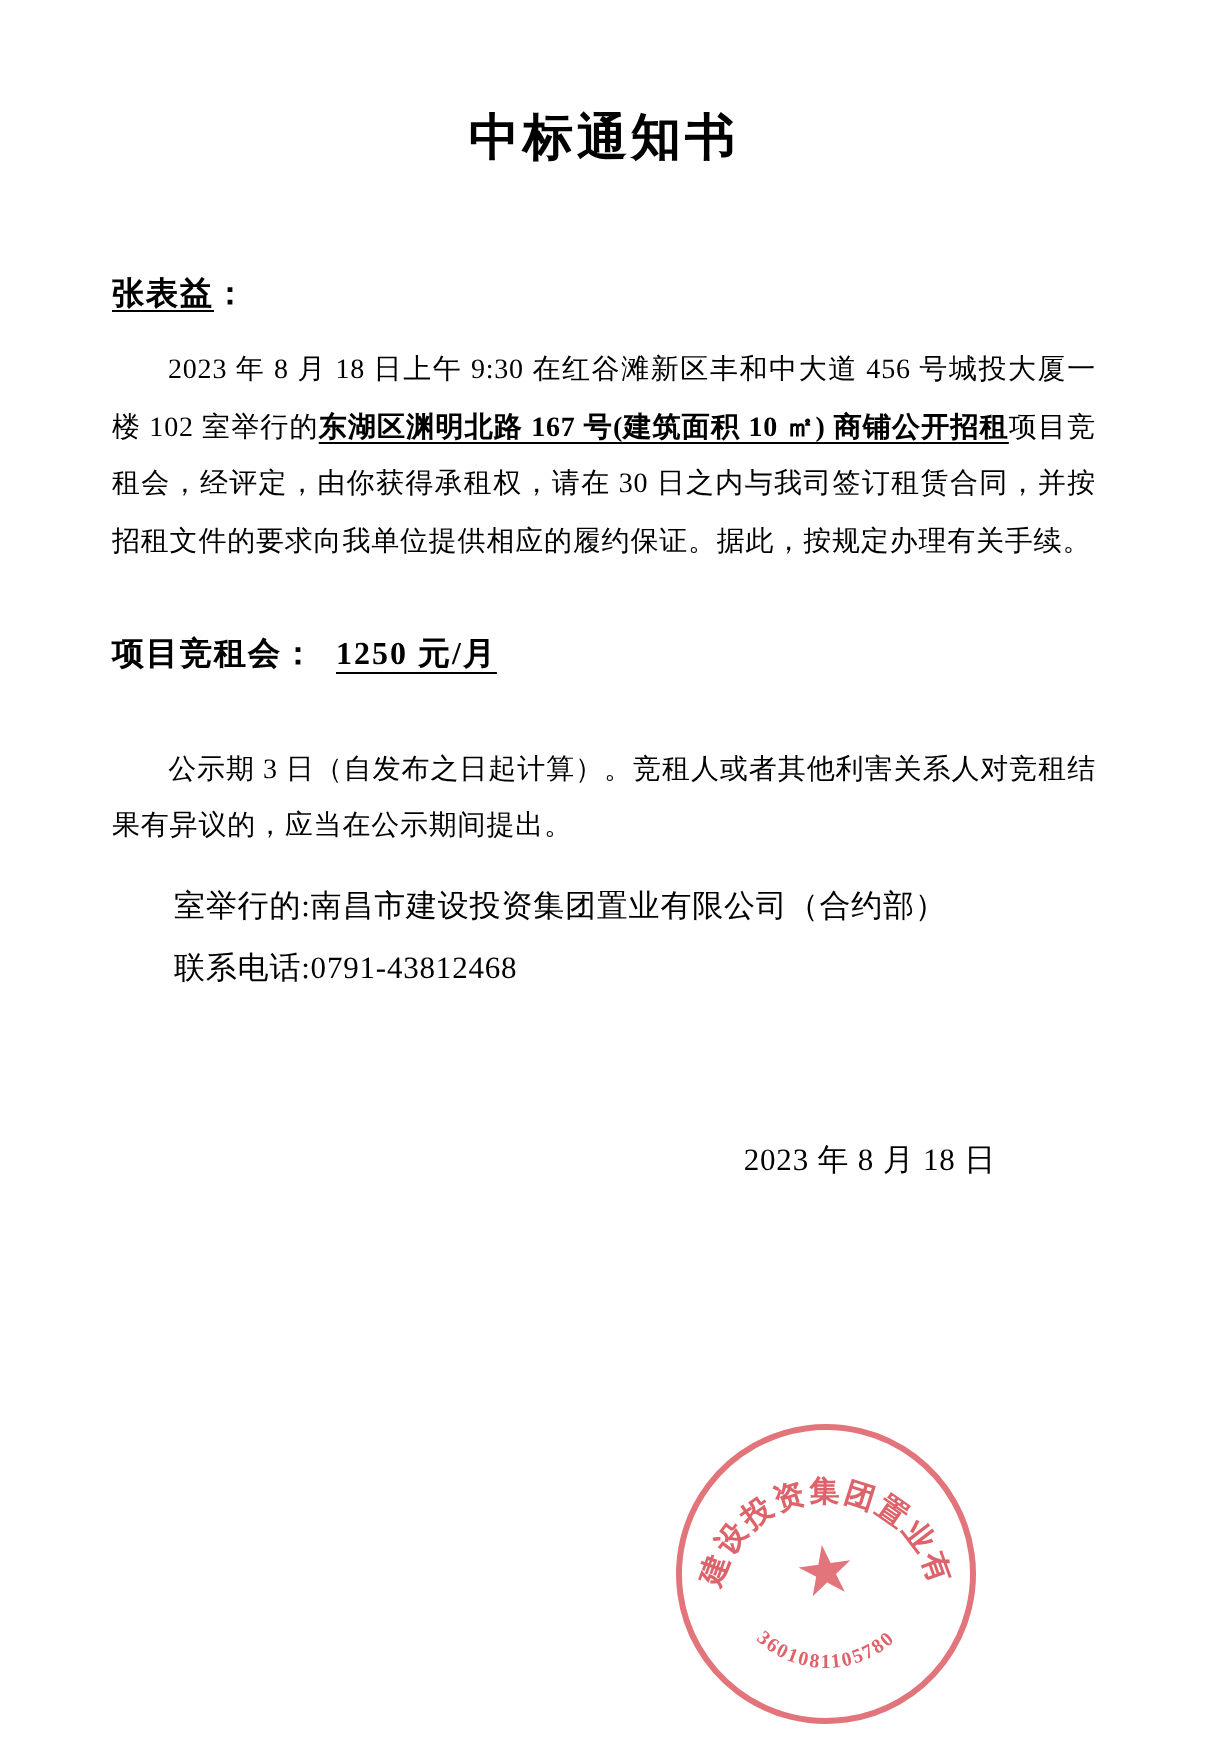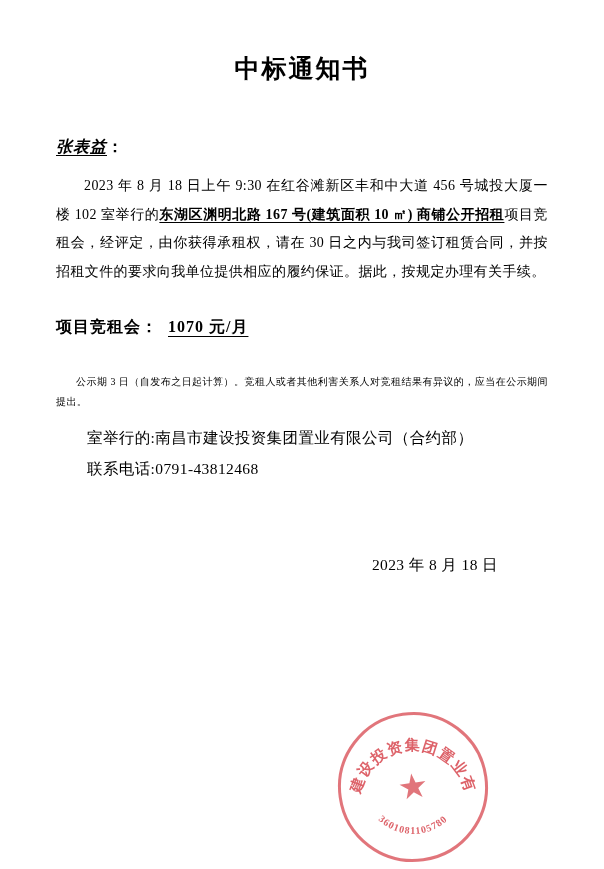--- a/index.html
+++ b/index.html
@@ -33,21 +33,20 @@
   }
   .salutation {
     margin-top: 52px;
     font-size: 16px;
     font-weight: bold;
     letter-spacing: 1px;
   }
   .salutation .name {
     text-decoration: underline;
     text-underline-offset: 3px;
-    font-style: italic;
   }
   .salutation .colon {
     font-weight: bold;
   }
   .body-para {
     margin-top: 14px;
     font-size: 14px;
     line-height: 2.05;
     text-align: justify;
     text-justify: inter-ideograph;
@@ -73,21 +72,21 @@
   }
   .result-line .result-value {
     display: inline-block;
     text-decoration: underline;
     text-underline-offset: 4px;
     padding: 0 8px 0 10px;
     font-weight: bold;
   }
   .note-para {
     margin-top: 34px;
-    font-size: 10px;
+    font-size: 14px;
     line-height: 2.0;
     text-align: justify;
     text-justify: inter-ideograph;
     letter-spacing: 0.4px;
   }
   .contact-block {
     margin-top: 10px;
     font-size: 15.5px;
     line-height: 2.0;
     letter-spacing: 0.4px;
@@ -165,21 +164,21 @@
 
   <div class="salutation">
     <span class="name">张表益</span><span class="colon">：</span>
   </div>
 
   <div class="body-para">
     <span class="indent"></span><span>2023 年 8 月 18 日上午 9:30 在红谷滩新区丰和中大道 456 号城投大厦一楼 102 室举行的</span><span class="emph">东湖区渊明北路 167 号(建筑面积 10 ㎡) 商铺公开招租</span><span>项目竞租会，经评定，由你获得承租权，请在 30 日之内与我司签订租赁合同，并按招租文件的要求向我单位提供相应的履约保证。据此，按规定办理有关手续。</span>
   </div>
 
   <div class="result-line">
-    <span class="result-label">项目竞租会：</span><span class="result-value">1070 元/月</span>
+    <span class="result-label">项目竞租会：</span><span class="result-value">1250 元/月</span>
   </div>
 
   <div class="note-para">
     <span class="indent"></span><span>公示期 3 日（自发布之日起计算）。竞租人或者其他利害关系人对竞租结果有异议的，应当在公示期间提出。</span>
   </div>
 
   <div class="contact-block">
     <span class="contact-line">室举行的:南昌市建设投资集团置业有限公司（合约部）</span>
     <span class="contact-line">联系电话:0791-43812468</span>
   </div>

